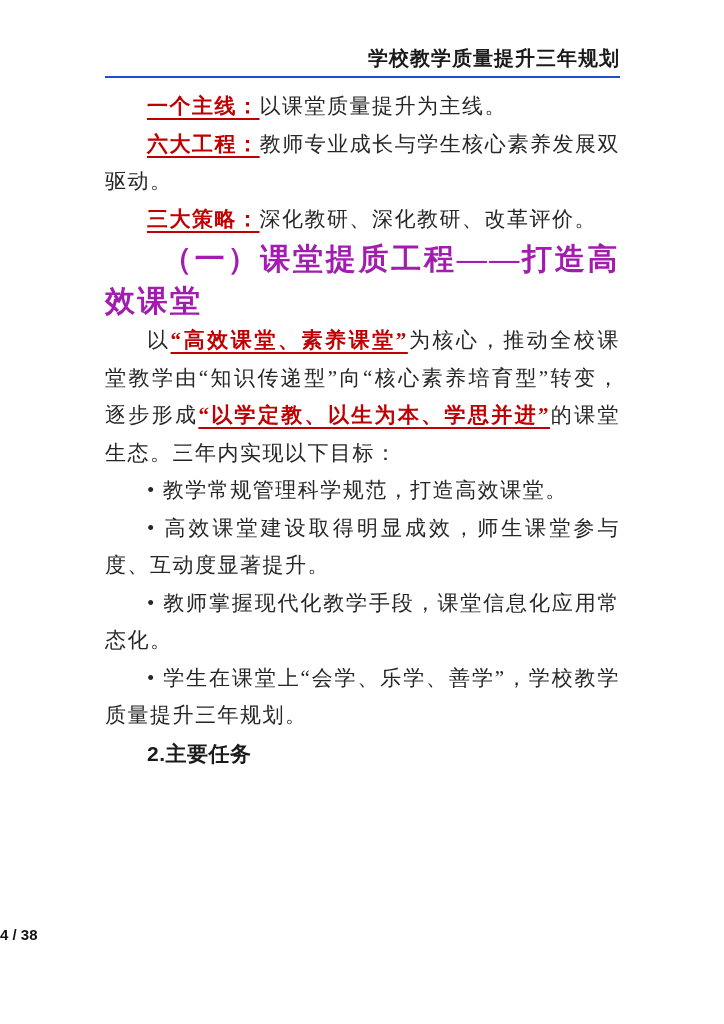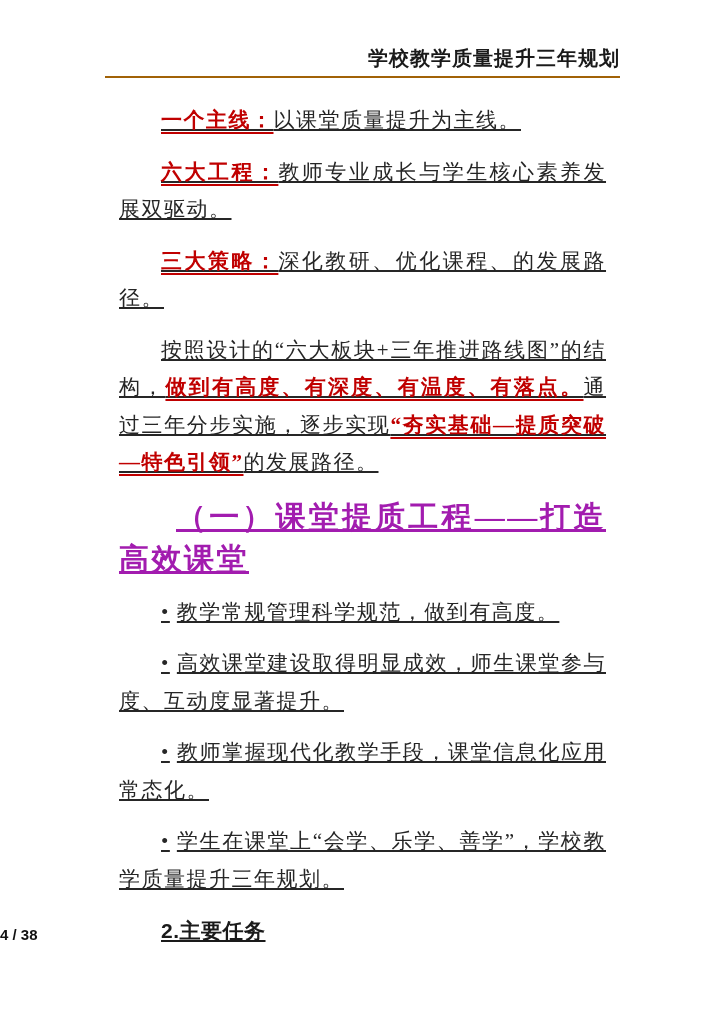--- a/index.html
+++ b/index.html
@@ -9,21 +9,21 @@
     position: relative;
     overflow: hidden;
     font-family: "Liberation Serif", serif;
     color: #262626;
   }
   .page-header {
     position: absolute;
     left: 105px;
     right: 104px;
     top: 46px;
-    border-bottom: 2px solid #a16207;
+    border-bottom: 2px solid #1d4ed8;
     padding-bottom: 6px;
   }
   .header-title {
     text-align: right;
     font-family: "Liberation Sans", sans-serif;
     font-weight: bold;
     font-size: 20px;
     line-height: 24px;
     letter-spacing: 1px;
     color: #1a1a1a;
@@ -31,21 +31,21 @@
   .content {
     position: absolute;
     left: 105px;
     right: 104px;
     top: 88px;
     font-size: 21px;
     line-height: 37.5px;
     letter-spacing: 1.5px;
     text-align: justify;
   }
-  .content p { margin: 14px; text-indent: 2em; text-decoration: underline; }
+  .content p { margin: 0; text-indent: 2em; }
   .red {
     color: #C00000;
     font-weight: bold;
     text-decoration: underline;
     text-decoration-color: #C00000;
     text-decoration-thickness: 1.5px;
     text-underline-offset: 5px;
   }
   .h-section {
     font-family: "Liberation Sans", sans-serif;
@@ -85,24 +85,24 @@
 </head>
 <body>
 
 <div class="page-header">
   <div class="header-title">学校教学质量提升三年规划</div>
 </div>
 
 <div class="content">
   <p><span class="red">一个主线：</span><span>以课堂质量提升为主线。</span></p>
   <p><span class="red">六大工程：</span><span>教师专业成长与学生核心素养发展双驱动。</span></p>
-  <p><span class="red">三大策略：</span><span>深化教研、优化课程、的发展路径。</span></p>
-  <p><span>按照设计的“六大板块+三年推进路线图”的结构，</span><span class="red">做到有高度、有深度、有温度、有落点。</span><span>通过三年分步实施，逐步实现</span><span class="red">“夯实基础—提质突破—特色引领”</span><span>的发展路径。</span></p>
+  <p><span class="red">三大策略：</span><span>深化教研、深化教研、改革评价。</span></p>
   <p class="h-sub">（一）课堂提质工程——打造高效课堂</p>
-  <p><span class="bullet-mark">•</span><span>教学常规管理科学规范，做到有高度。</span></p>
+  <p><span>以</span><span class="red">“高效课堂、素养课堂”</span><span>为核心，推动全校课堂教学由“知识传递型”向“核心素养培育型”转变，逐步形成</span><span class="red">“以学定教、以生为本、学思并进”</span><span>的课堂生态。三年内实现以下目标：</span></p>
+  <p><span class="bullet-mark">•</span><span>教学常规管理科学规范，打造高效课堂。</span></p>
   <p><span class="bullet-mark">•</span><span>高效课堂建设取得明显成效，师生课堂参与度、互动度显著提升。</span></p>
   <p><span class="bullet-mark">•</span><span>教师掌握现代化教学手段，课堂信息化应用常态化。</span></p>
   <p><span class="bullet-mark">•</span><span>学生在课堂上“会学、乐学、善学”，学校教学质量提升三年规划。</span></p>
   <p class="h-num">2.主要任务</p>
 </div>
 
 <div class="page-footer">
   <span>4 / 38</span>
 </div>
 

